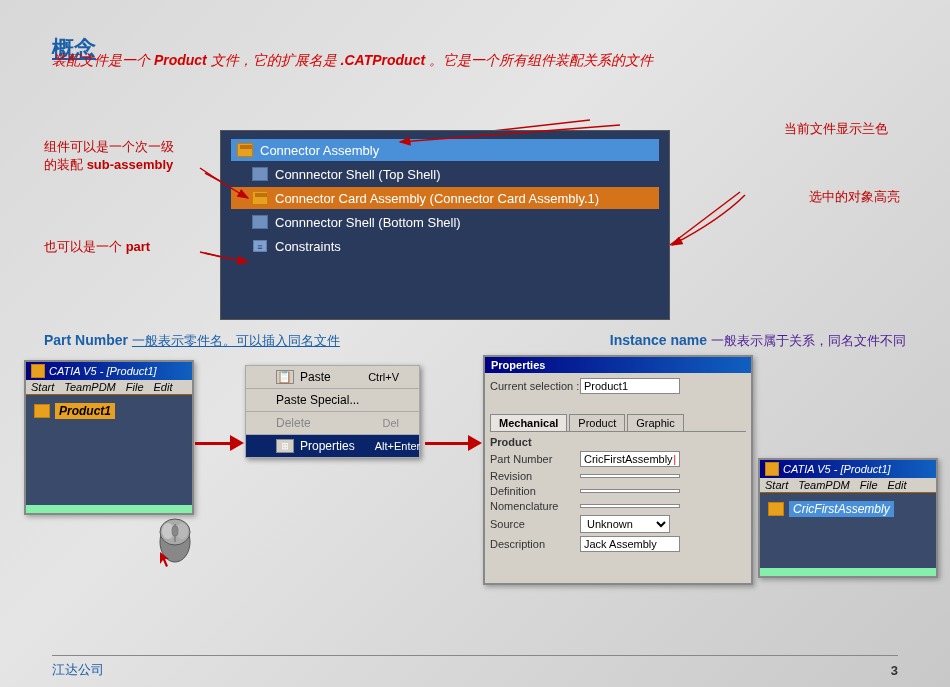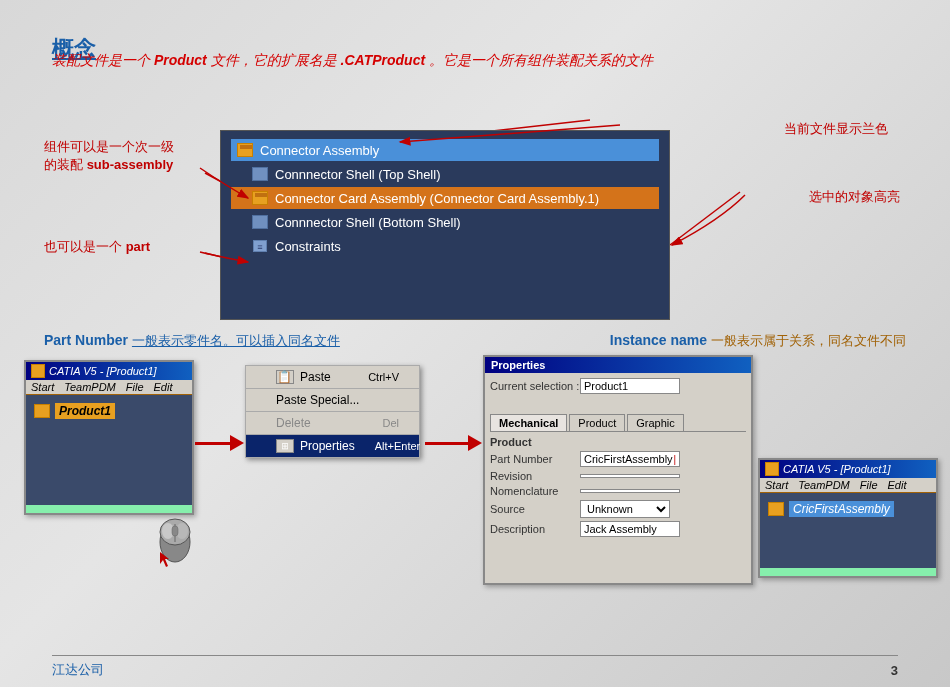--- a/index.html
+++ b/index.html
@@ -445,21 +445,21 @@
       </span>
       <span>Constraints</span>
     </div>
   </div>
 
   <div style="position:absolute; top:332px; left:44px; right:44px; display:flex; justify-content:space-between;">
     <div class="bottom-label">
       <strong>Part Number</strong> <span style="font-weight:normal;font-size:13px;color:#1a5fa8;text-decoration:underline;">一般表示零件名。可以插入同名文件</span>
     </div>
     <div class="bottom-label">
-      <strong>Instance name</strong> <span style="font-weight:normal;font-size:13px;color:#a16207;">一般表示属于关系，同名文件不同</span>
+      <strong>Instance name</strong> <span style="font-weight:normal;font-size:13px;color:#4c1d95;">一般表示属于关系，同名文件不同</span>
     </div>
   </div>
 
   <div class="catia-window" style="top:360px; left:24px; width:170px; height:155px;">
     <div class="catia-titlebar">
       <span class="title-icon"></span>
       <span>CATIA V5 - [Product1]</span>
     </div>
     <div class="catia-menubar">
       <span>Start</span>
@@ -529,20 +529,24 @@
         <span class="prop-value" style="position:relative;">
           CricFirstAssembly
           <span style="position:absolute;right:3px;top:50%;transform:translateY(-50%);color:#c00000;font-size:10px;">|</span>
         </span>
       </div>
       <div class="prop-row">
         <span class="prop-label">Revision</span>
         <span class="prop-value"></span>
       </div>
       <div class="prop-row">
+        <span class="prop-label">Definition</span>
+        <span class="prop-value"></span>
+      </div>
+      <div class="prop-row">
         <span class="prop-label">Nomenclature</span>
         <span class="prop-value"></span>
       </div>
       <div class="prop-row">
         <span class="prop-label">Source</span>
         <select class="prop-select">
           <option>Unknown</option>
           <option>Made</option>
           <option>Bought</option>
         </select>

